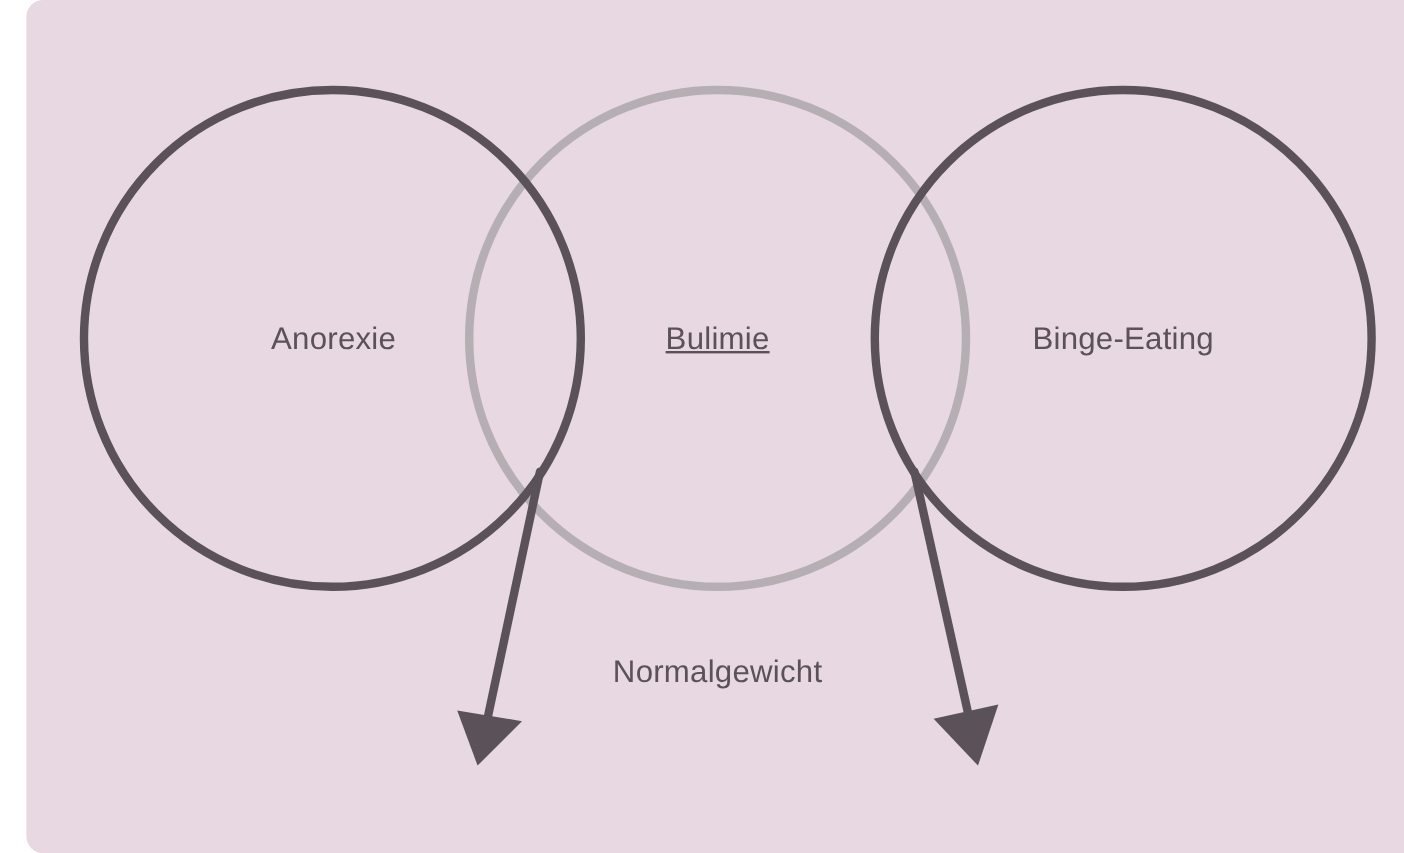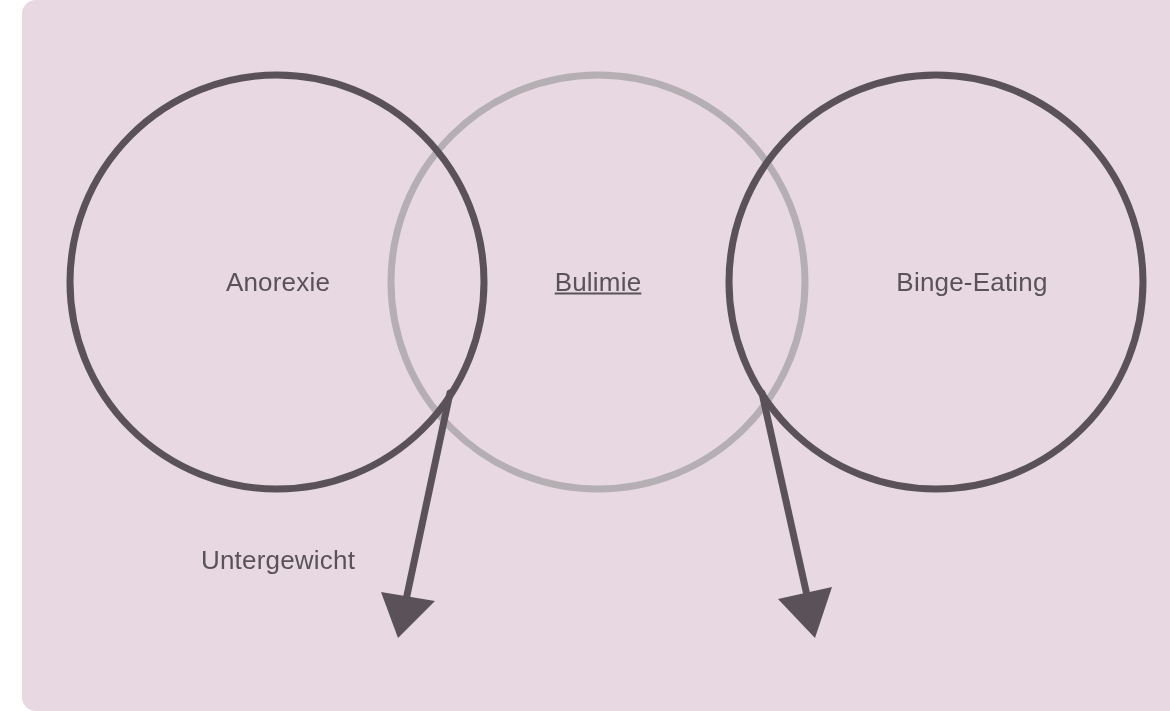--- a/index.html
+++ b/index.html
@@ -43,16 +43,16 @@
     </g>
 
     <g>
       <line x1="740" y1="393" x2="786" y2="600" stroke="#5a5258" stroke-width="7" stroke-linecap="round"></line>
       <polygon points="756,599 810,587 793,638" fill="#5a5258"></polygon>
     </g>
   </svg>
 
   <div class="label" style="left:256px; top:282px;">Anorexie</div>
   <div class="label" style="left:576px; top:282px;text-decoration:underline;">Bulimie</div>
-  <div class="label" style="left:950px; top:282px;">Binge-Eating</div>
+  <div class="label" style="left:914px; top:282px;">Binge-Eating</div>
 
-  <div class="label" style="left:256px; top:560px;">Untergewicht</div>
+  <div class="label" style="left:576px; top:560px;">Normalgewicht</div>
 </div>
 
 </body></html>

